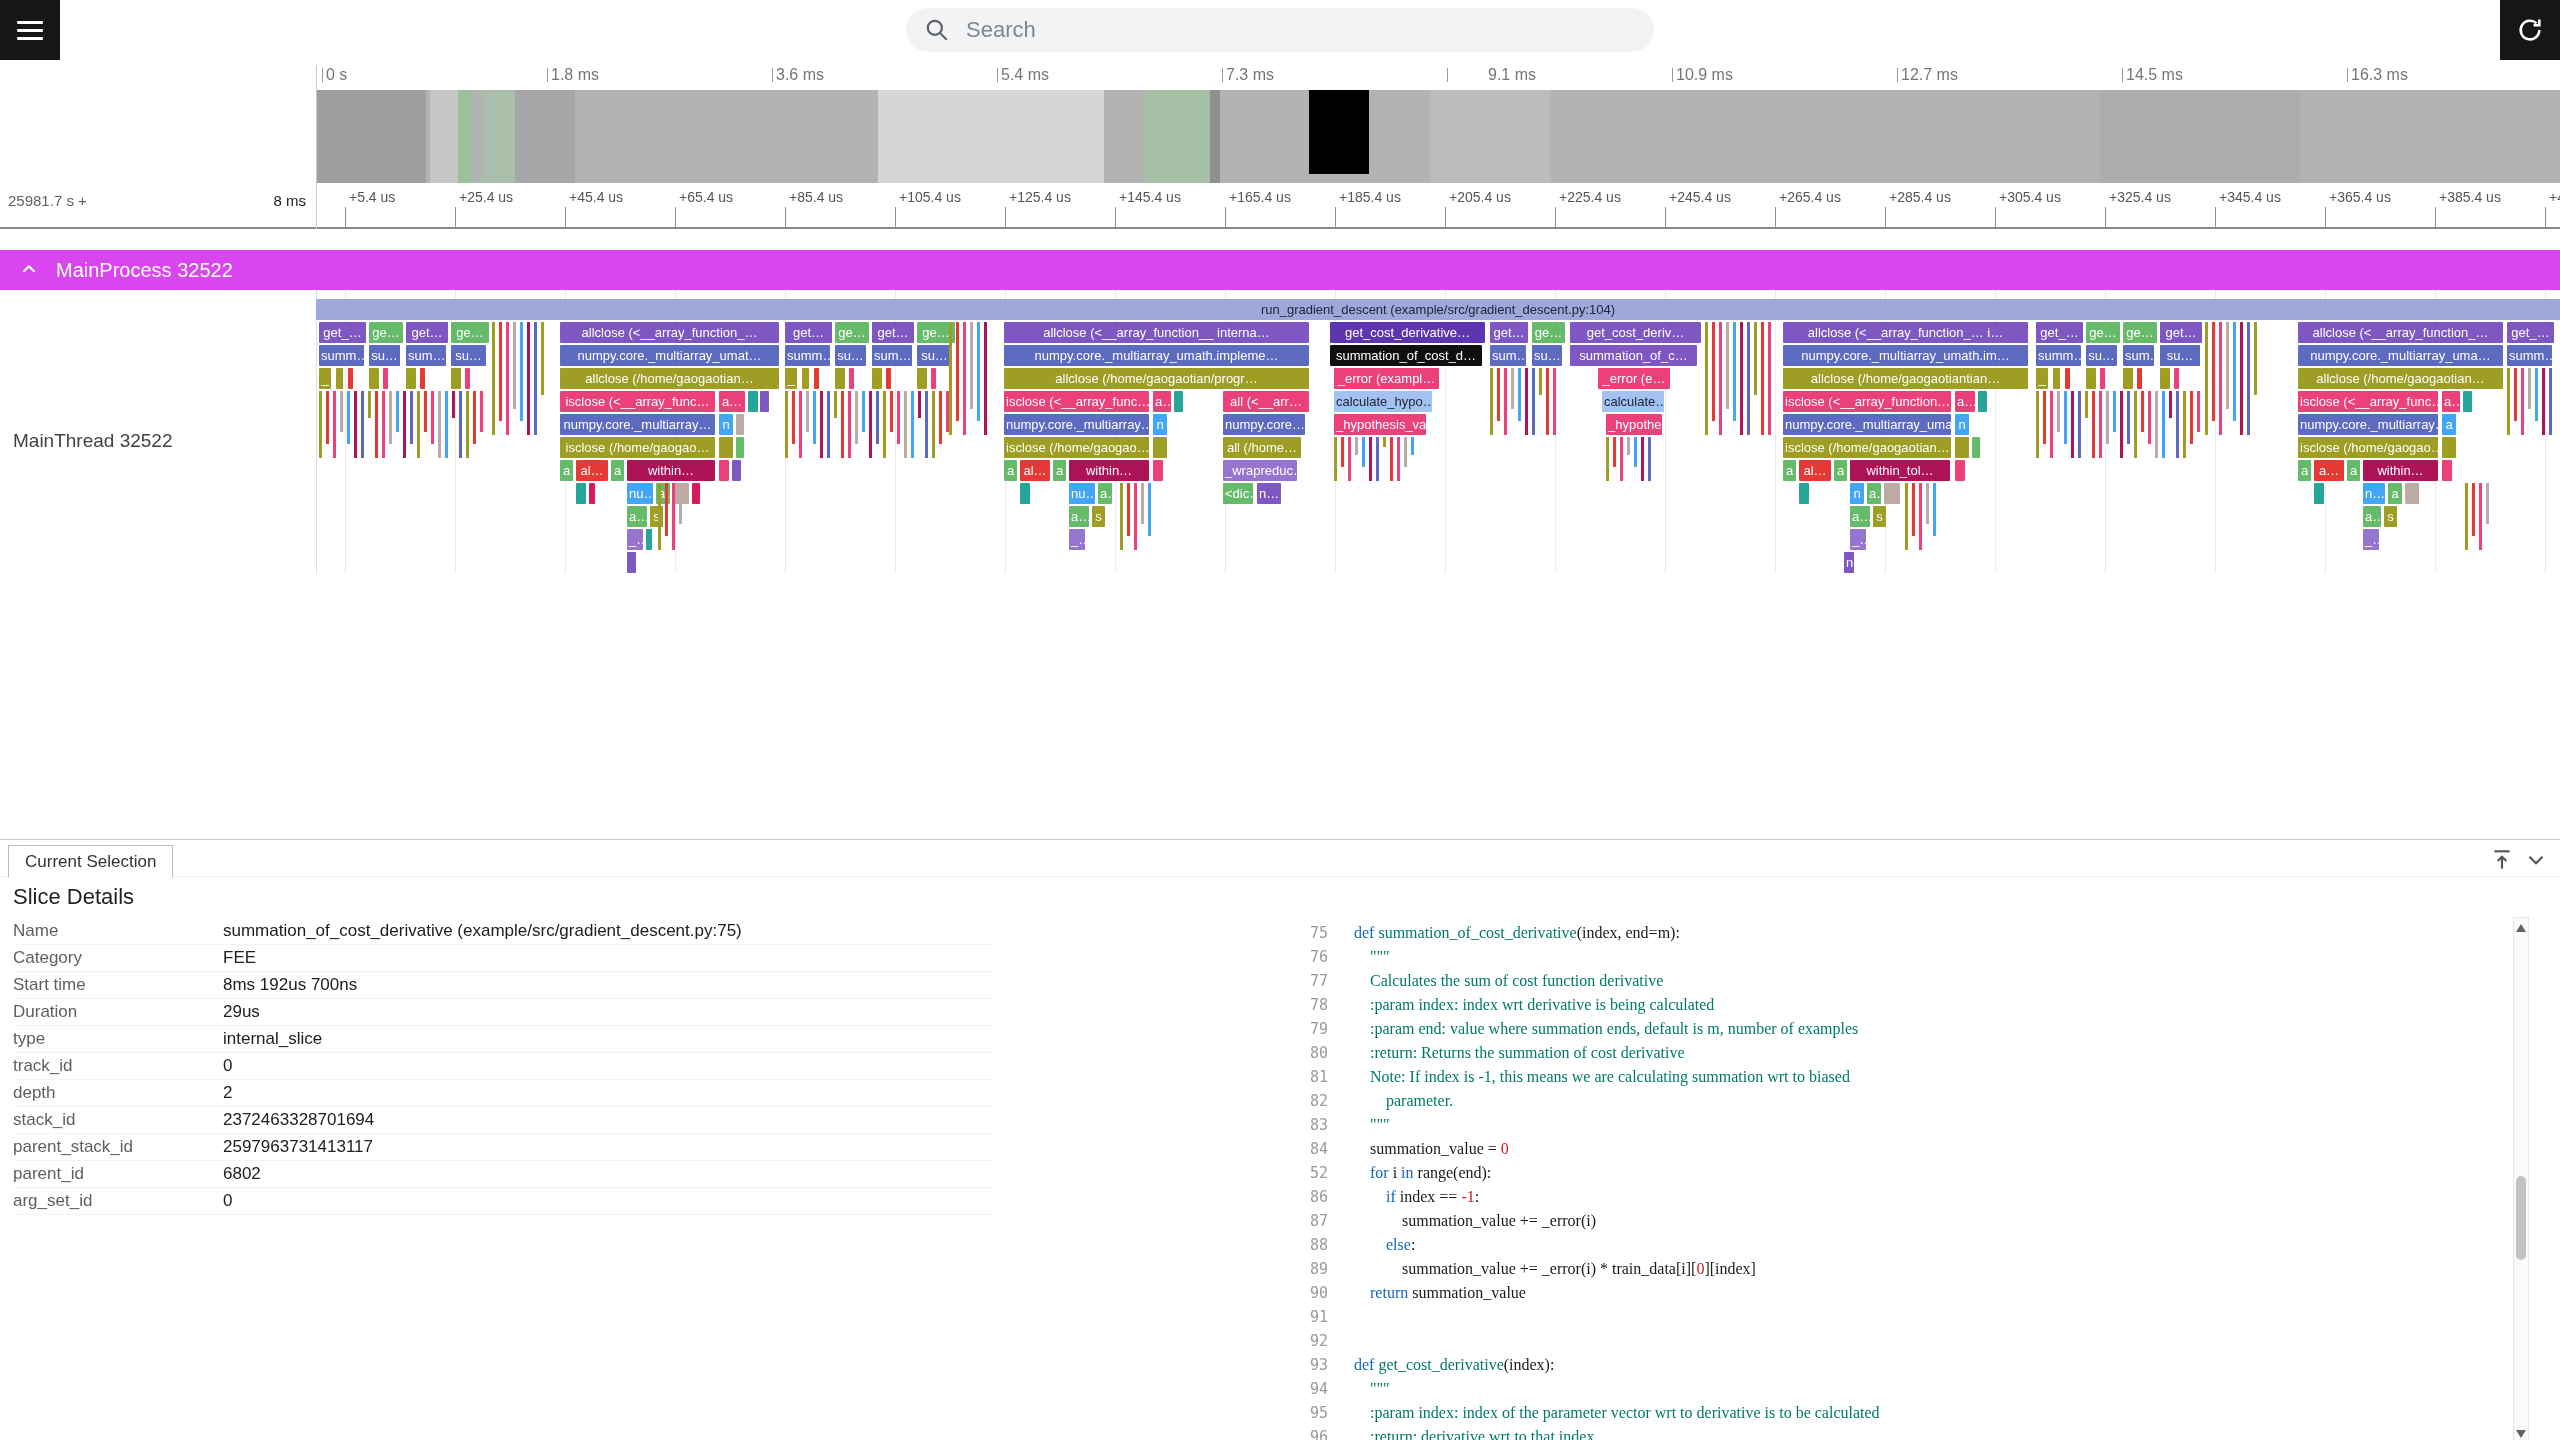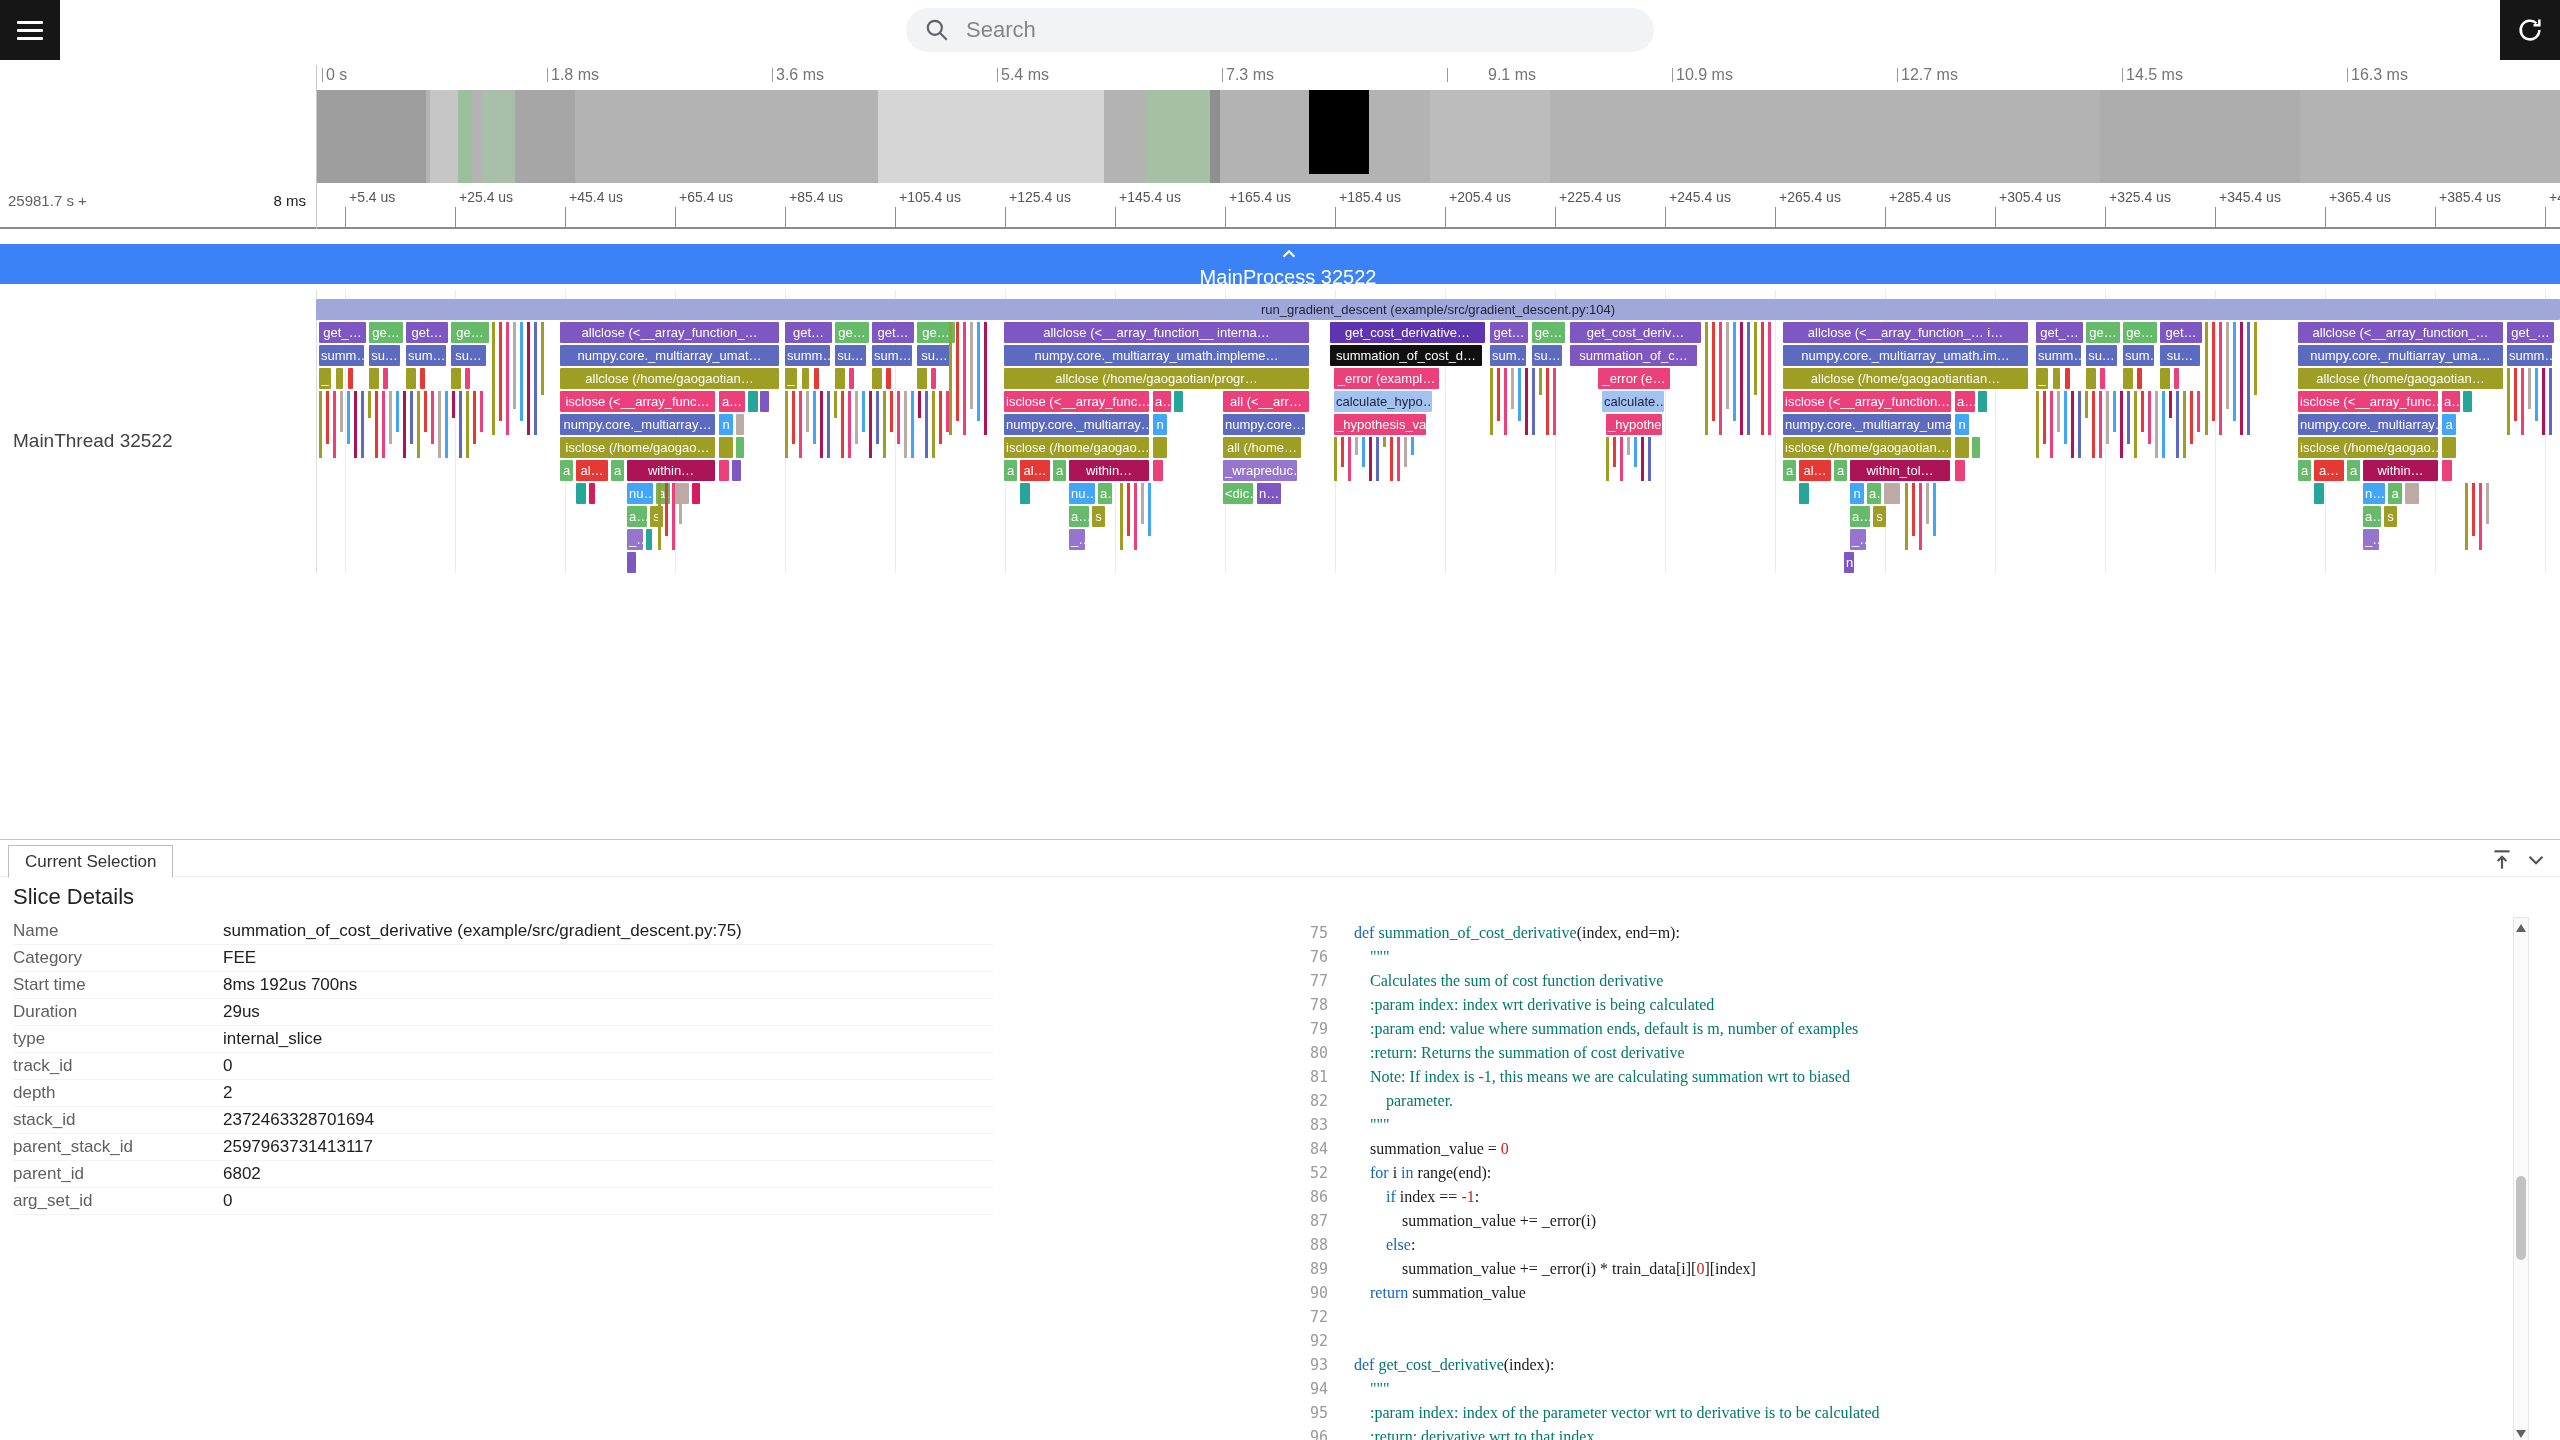--- a/index.html
+++ b/index.html
@@ -32,22 +32,22 @@
   
   .ruler{position:absolute;left:0;top:183px;width:2560px;height:46px;background:#fff;
          border-bottom:2px solid #8a8a8a;box-sizing:border-box;}
   .ruler-left{position:absolute;left:8px;top:9px;font-size:15px;color:#616161;}
   .ruler-base{position:absolute;left:190px;top:9px;width:116px;text-align:right;font-size:15px;color:#1c1c1c;}
   .ruler-tick{position:absolute;top:24px;bottom:0;width:1px;background:#8d8d8d;}
   .ruler-label{position:absolute;top:6px;font-size:14px;color:#555;white-space:nowrap;}
   .vline{position:absolute;left:316px;top:65px;width:1px;height:164px;background:#c9c9c9;}
 
   
-  .process-bar{position:absolute;left:0;top:244px;width:2560px;height:40px;background:#3b82f6;
-               color:#fff;display:flex;align-items:center;cursor:pointer;flex-direction:column;}
+  .process-bar{position:absolute;left:0;top:250px;width:2560px;height:40px;background:#d946ef;
+               color:#fff;display:flex;align-items:center;cursor:pointer;}
   .pchev{margin-left:18px;display:flex;align-items:center;}
   .process-title{margin-left:16px;font-size:20px;}
   .track-area{position:absolute;left:0;top:290px;width:2560px;height:283px;background:#fff;overflow:hidden;}
   .gridline{position:absolute;top:0;bottom:0;width:1px;background:#ebebeb;}
   .track-bound{position:absolute;left:316px;top:0;bottom:0;width:1px;background:#ddd;}
   .thread-label{position:absolute;left:13px;top:140px;font-size:19px;color:#424242;}
   .slice{position:absolute;height:21px;line-height:21px;font-size:13px;color:#fff;text-align:center;
          overflow:hidden;white-space:nowrap;box-sizing:border-box;padding:0 2px;border-radius:1px;cursor:pointer;}
   .slice.dk{color:#24243a;}
   .picket{position:absolute;width:3px;cursor:pointer;}
@@ -642,21 +642,21 @@
         <div class="code-line"><span class="ln">81</span><span class="cd"><span class="s">    Note: If index is -1, this means we are calculating summation wrt to biased</span></span></div>
         <div class="code-line"><span class="ln">82</span><span class="cd"><span class="s">        parameter.</span></span></div>
         <div class="code-line"><span class="ln">83</span><span class="cd"><span class="s">    """</span></span></div>
         <div class="code-line"><span class="ln">84</span><span class="cd">    summation_value = <span class="n">0</span></span></div>
         <div class="code-line"><span class="ln">52</span><span class="cd">    <span class="k">for</span> i <span class="k">in</span> range(end):</span></div>
         <div class="code-line"><span class="ln">86</span><span class="cd">        <span class="k">if</span> index == <span class="n">-1</span>:</span></div>
         <div class="code-line"><span class="ln">87</span><span class="cd">            summation_value += _error(i)</span></div>
         <div class="code-line"><span class="ln">88</span><span class="cd">        <span class="k">else</span>:</span></div>
         <div class="code-line"><span class="ln">89</span><span class="cd">            summation_value += _error(i) * train_data[i][<span class="n">0</span>][index]</span></div>
         <div class="code-line"><span class="ln">90</span><span class="cd">    <span class="k">return</span> summation_value</span></div>
-        <div class="code-line"><span class="ln">72</span><span class="cd"></span></div>
+        <div class="code-line"><span class="ln">91</span><span class="cd"></span></div>
         <div class="code-line"><span class="ln">92</span><span class="cd"></span></div>
         <div class="code-line"><span class="ln">93</span><span class="cd"><span class="k">def</span> <span class="fn">get_cost_derivative</span>(index):</span></div>
         <div class="code-line"><span class="ln">94</span><span class="cd">    <span class="s">"""</span></span></div>
         <div class="code-line"><span class="ln">95</span><span class="cd"><span class="s">    :param index: index of the parameter vector wrt to derivative is to be calculated</span></span></div>
         <div class="code-line"><span class="ln">96</span><span class="cd"><span class="s">    :return: derivative wrt to that index</span></span></div>
       </div>
   </div>
   <div class="sb">
     <div class="sb-arrow-up"></div>
     <div class="sb-thumb"></div>

